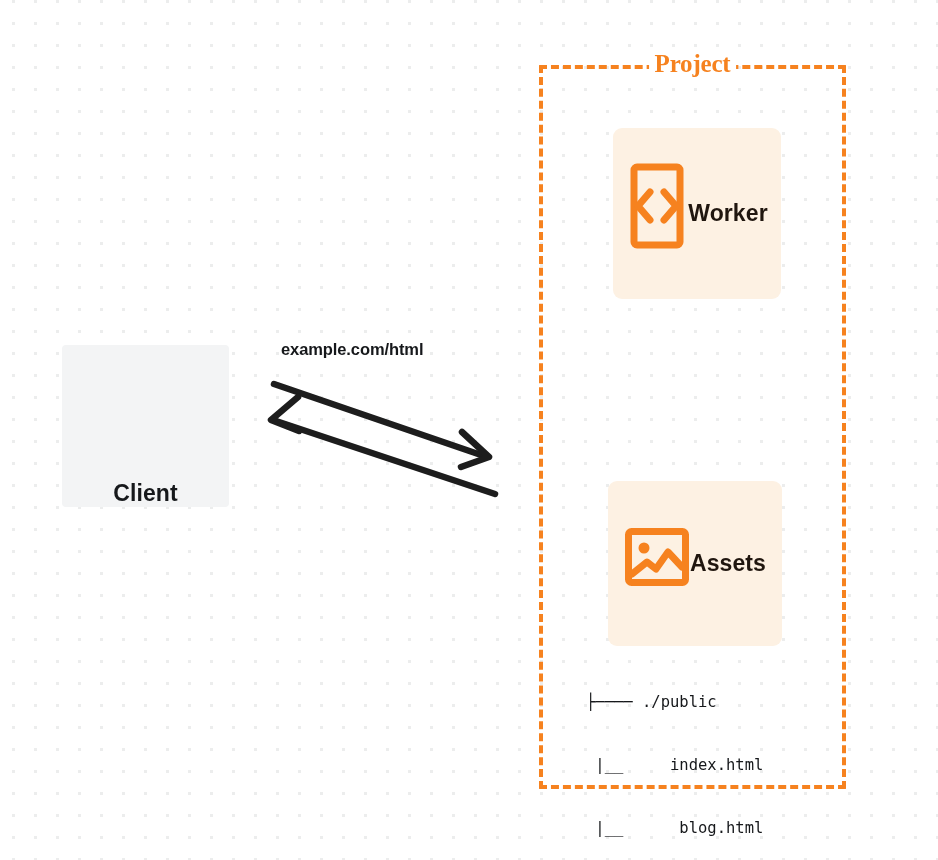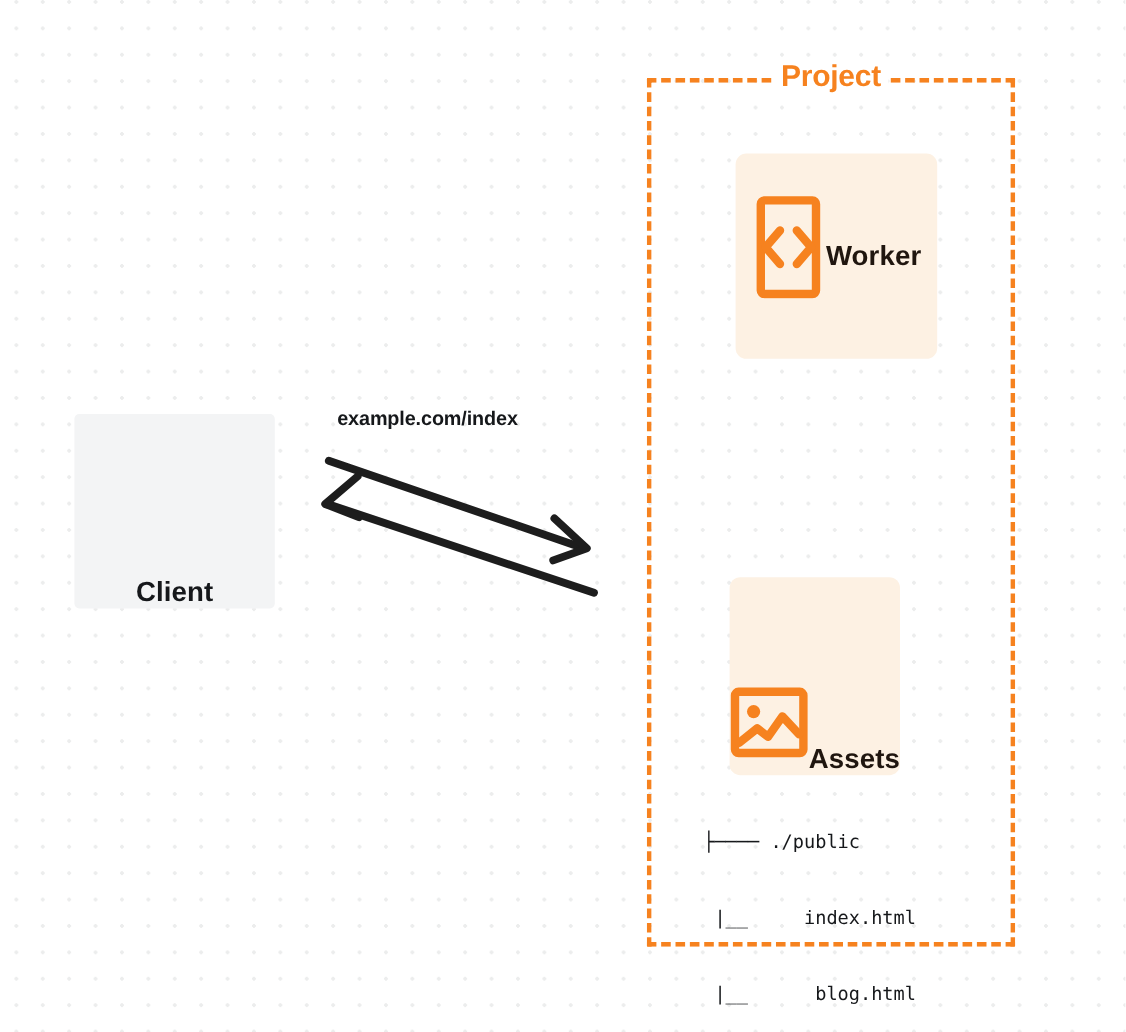--- a/index.html
+++ b/index.html
@@ -27,20 +27,21 @@
     background-position: 12px 0px;
   }
 
   
   #project-container {
     position: absolute;
     left: 539px;
     top: 65px;
     width: 307px;
     height: 724px;
+    font-family: Liberation Serif, serif;
   }
   #project-container .dashed-frame {
     position: absolute;
     inset: 0;
     border: 4px dashed #f6821f;
     border-radius: 1px;
   }
   #project-label {
     position: absolute;
     left: 50%;
@@ -82,24 +83,23 @@
     top: 128px;
     width: 168px;
     height: 171px;
     background: #fdf1e3;
   }
   #worker-node .node-icon { margin-bottom: 16px; }
 
   #assets-node {
     left: 608px;
     top: 481px;
-    width: 142px;
+    width: 174px;
     height: 165px;
     background: #fdf1e3;
-    align-items: flex-end;
   }
   #assets-node .node-icon { margin-bottom: 14px; }
 
   
   #client-node {
     position: absolute;
     left: 62px;
     top: 345px;
     width: 167px;
     height: 162px;
@@ -189,21 +189,21 @@
     <span class="tree-row">├──── ./public</span>
     <span class="tree-row"> |__     index.html</span>
     <span class="tree-row"> |__      blog.html</span>
     
   </div>
 
   <div id="client-node">
     <span class="node-label">Client</span>
   </div>
 
-  <div id="request-label">example.com/index</div>
+  <div id="request-label">example.com/html</div>
 
   <svg id="arrows-layer" viewBox="0 0 938 860" xmlns="http://www.w3.org/2000/svg">
 
     <g>
       <line x1="274" y1="384" x2="484" y2="456" stroke="#1d1d1d" stroke-width="6.5" stroke-linecap="round"></line>
       <path d="M462 432 L489 457 L461 467" fill="none" stroke="#1d1d1d" stroke-width="6.5" stroke-linecap="round" stroke-linejoin="round"></path>
     </g>
 
     <g>
       <line x1="495" y1="494" x2="276" y2="421" stroke="#1d1d1d" stroke-width="6.5" stroke-linecap="round"></line>

